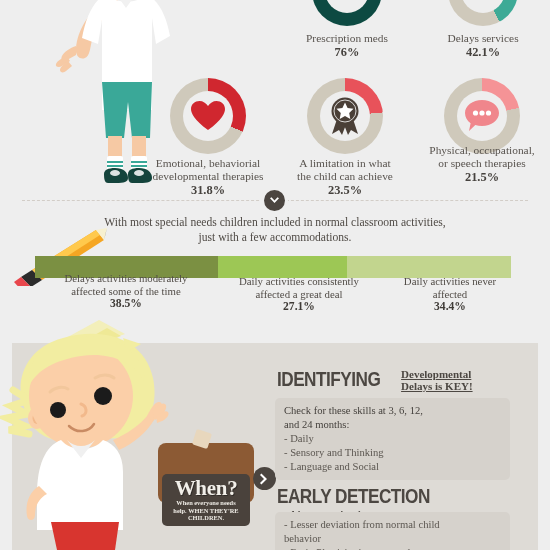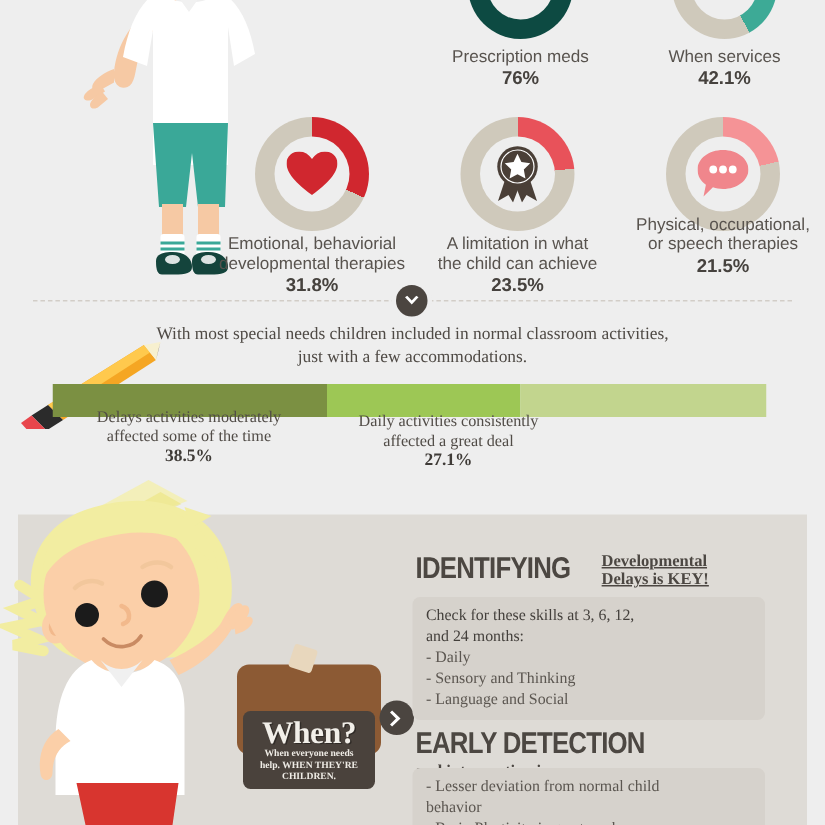--- a/index.html
+++ b/index.html
@@ -32,21 +32,21 @@
     justify-content: center;
   }
   .glyph { display:block; }
 
   .caption {
     position: absolute;
     text-align: center;
     color: #58534e;
     font-size: 11.4px;
     line-height: 13.2px;
-    font-family: Liberation Sans, sans-serif;
+    font-family: Liberation Serif, serif;
   }
   .caption .pct {
     display: block;
     font-weight: bold;
     color: #46423e;
     font-size: 12.4px;
     padding-top: 1px;
   }
 
   
@@ -246,21 +246,21 @@
     </div>
   <div class="caption" style="left:282px;top:32px;width:130px;">
     <span>Prescription meds</span>
     <span class="pct">76%</span>
   </div>
 
   <div class="donut" id="d-top-2" style="left: 448px; top: -44px; width: 70px; height: 70px; background: conic-gradient(rgb(61, 170, 150) 0deg, rgb(61, 170, 150) 151.56deg, rgb(207, 201, 187) 151.56deg, rgb(207, 201, 187) 360deg);">
       <div class="hole" style="width: 44px; height: 44px;"></div>
     </div>
   <div class="caption" style="left:418px;top:32px;width:130px;">
-    <span>When services</span>
+    <span>Delays services</span>
     <span class="pct">42.1%</span>
   </div>
 
   <div class="donut" id="d-mid-1" style="left: 170px; top: 78px; width: 76px; height: 76px; background: conic-gradient(rgb(208, 39, 47) 0deg, rgb(208, 39, 47) 114.48deg, rgb(207, 201, 187) 114.48deg, rgb(207, 201, 187) 360deg);">
     <div class="hole" style="width:50px;height:50px;">
       <svg class="glyph" width="34" height="30" viewBox="0 0 34 30">
         <path d="M17 29 C3 19 0 12 0 8 C0 3 4 0 8.5 0 C12 0 15 2 17 5 C19 2 22 0 25.5 0 C30 0 34 3 34 8 C34 12 31 19 17 29 Z" fill="#d0272f"></path>
       </svg>
     </div>
   </div>
@@ -333,20 +333,25 @@
   <div class="barlabel" style="left:35px;top:272px;width:182px;">
     <span>Delays activities moderately</span><br>
     <span>affected some of the time</span>
     <span class="pct">38.5%</span>
   </div>
   <div class="barlabel" style="left:209px;top:275px;width:180px;">
     <span>Daily activities consistently</span><br>
     <span>affected a great deal</span>
     <span class="pct">27.1%</span>
   </div>
+  <div class="barlabel" style="left:370px;top:275px;width:160px;">
+    <span>Daily activities never</span><br>
+    <span>affected</span>
+    <span class="pct">34.4%</span>
+  </div>
 
   <svg class="fig" style="left:55px;top:318px;" width="110" height="30" viewBox="0 0 110 30">
     <path d="M0 26 L44 2 L70 16 L30 30 Z" fill="#f3eeb4" opacity="0.9"></path>
     <path d="M20 28 L52 10 L66 18 L40 30 Z" fill="#ece57f" opacity="0.6"></path>
   </svg>
 
   <div id="bottom-panel"></div>
 
   <svg class="fig" style="left:-5px;top:330px;" width="215" height="220" viewBox="0 0 215 220">
 

